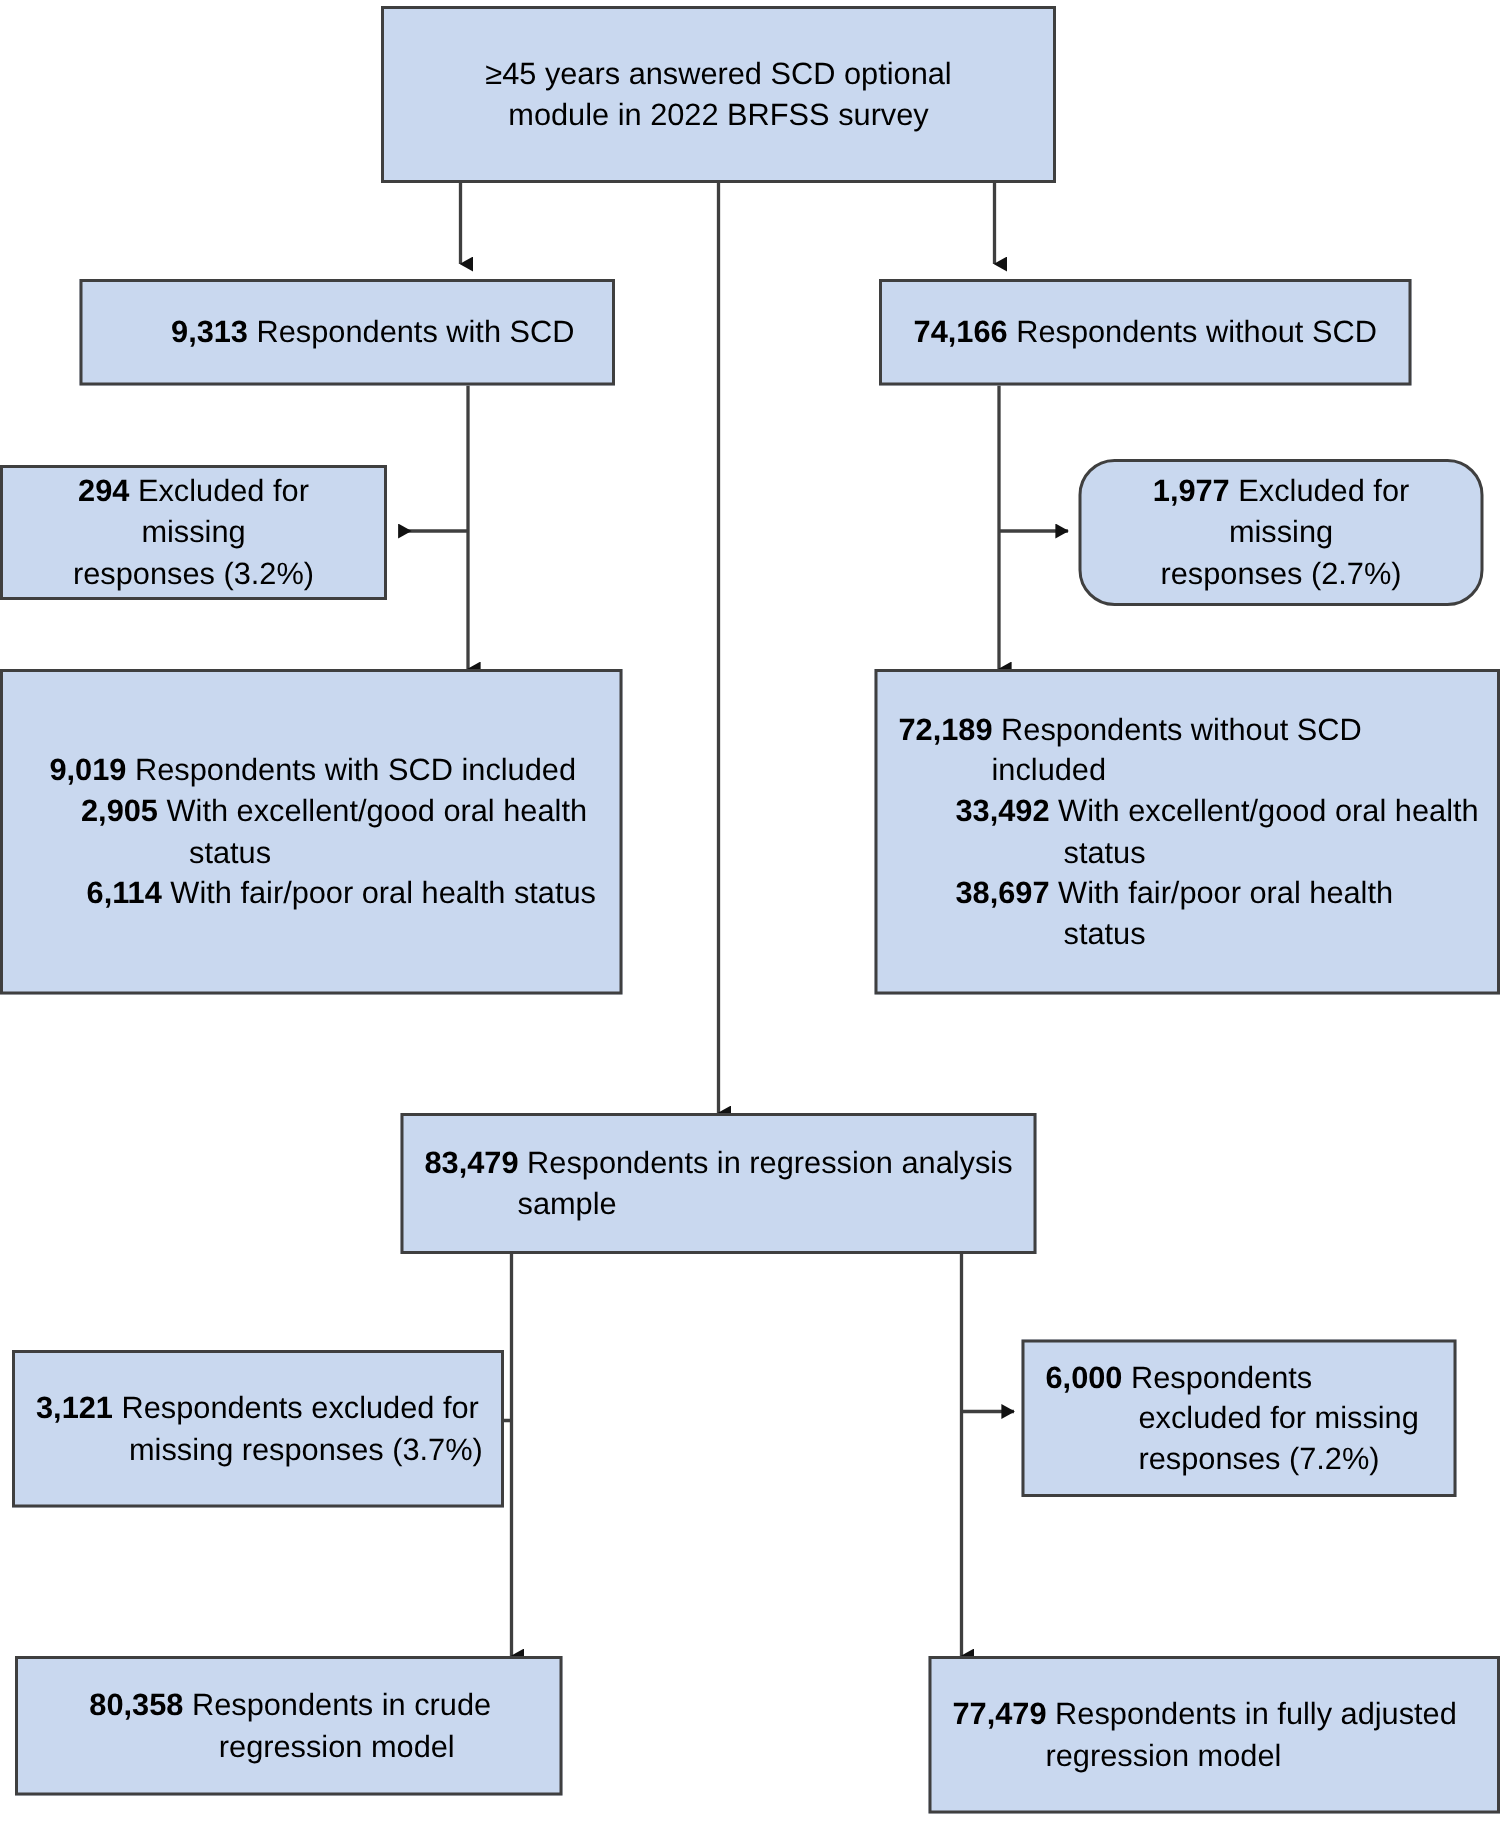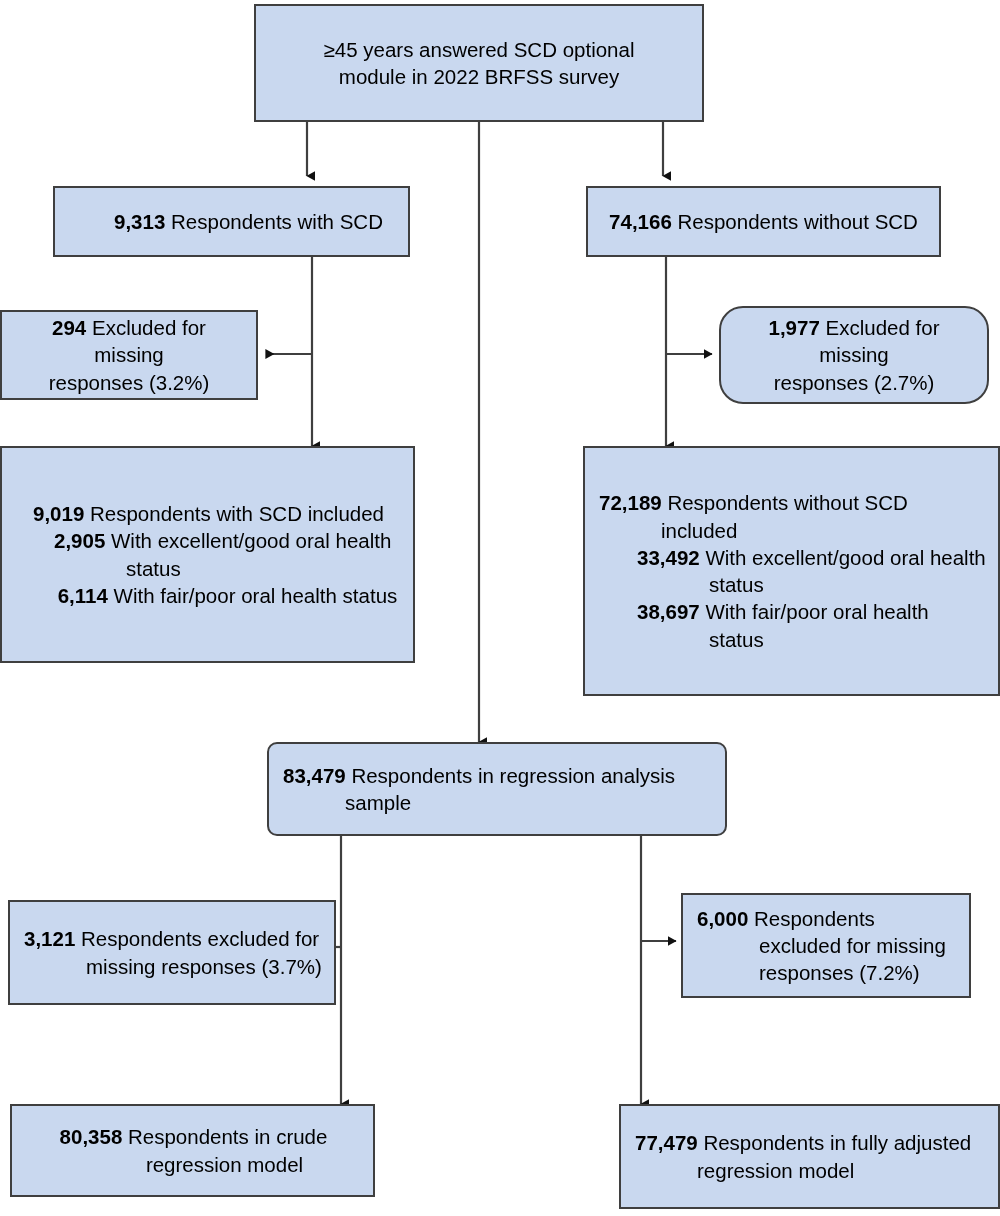--- a/index.html
+++ b/index.html
@@ -116,27 +116,27 @@
     <span class="tx"><b>1,977</b> <span>Excluded for missing</span></span>
     <span class="tx">responses (2.7%)</span>
   </div>
 
   <div class="box" style="left:0px; top:446px; width:415px; height:217px;align-items:center;">
     <span class="tx hang"><b>9,019</b> <span>Respondents with SCD included</span></span>
     <span class="tx hang2"><b>2,905</b> <span>With excellent/good oral health status</span></span>
     <span class="tx hang2"><b>6,114</b> <span>With fair/poor oral health status</span></span>
   </div>
 
-  <div class="box" style="left:583px; top:446px; width:417px; height:250px;">
+  <div class="box" style="left:583px; top:446px; width:417px; height:217px;">
     <span class="tx hang"><b>72,189</b> <span>Respondents without SCD included</span></span>
     <span class="tx hang2"><b>33,492</b> <span>With excellent/good oral health status</span></span>
     <span class="tx hang2"><b>38,697</b> <span>With fair/poor oral health status</span></span>
   </div>
 
-  <div class="box" style="left:267px; top:742px; width:460px; height:94px;border-radius:10px;">
+  <div class="box" style="left:267px; top:742px; width:424px; height:94px;">
     <span class="tx hang"><b>83,479</b> <span>Respondents in regression analysis sample</span></span>
   </div>
 
   <div class="box" style="left:8px; top:900px; width:328px; height:105px;">
     <span class="tx hang"><b>3,121</b> <span>Respondents excluded for missing responses (3.7%)</span></span>
   </div>
 
   <div class="box" style="left:681px; top:893px; width:290px; height:105px;">
     <span class="tx hang"><b>6,000</b> <span>Respondents excluded for missing responses (7.2%)</span></span>
   </div>

